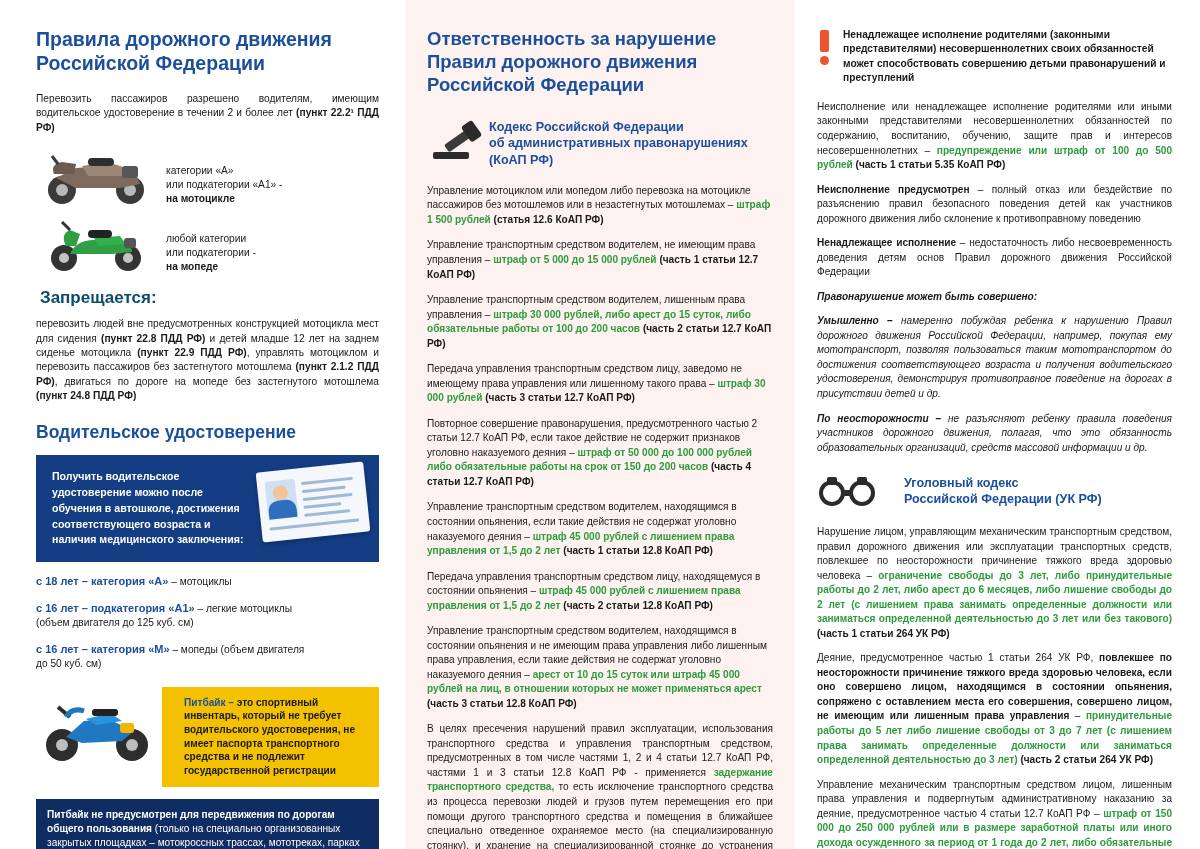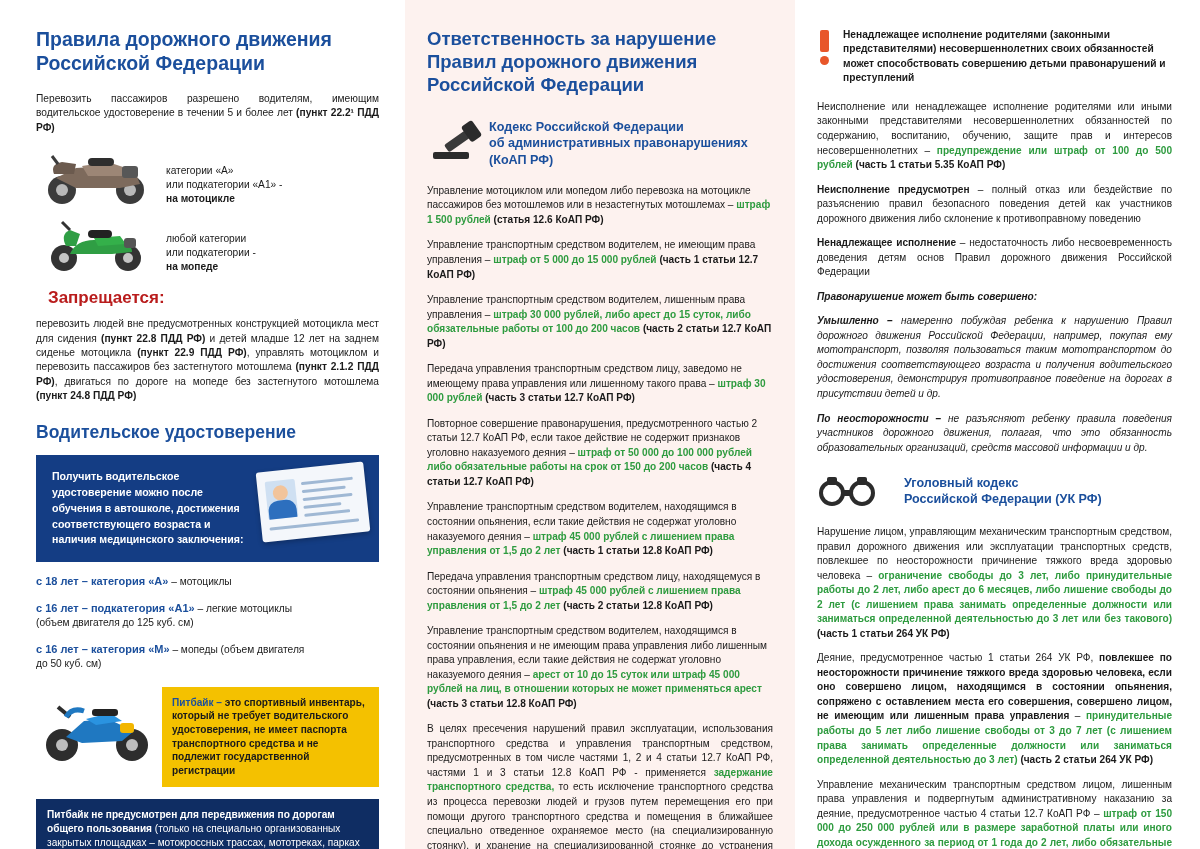--- a/index.html
+++ b/index.html
@@ -76,24 +76,24 @@
     flex: 0 0 120px;
     height: 62px;
     position: relative;
   }
   .vehicle-text {
     font-size: 10.2px;
     line-height: 1.38;
     padding-left: 10px;
   }
   .sec-red {
-    color: #b91c1c;
+    color: #0c4a6e;
     font-size: 17px;
     font-weight: bold;
-    margin: 14px 0 9px 12px;
+    margin: 14px 0 9px 4px;
   }
   .sec-blue {
     color: #1b4f9c;
     font-size: 17.5px;
     font-weight: bold;
     margin: 18px 0 12px 0;
   }
   .blue-box {
     background: #143d84;
     color: #ffffff;
@@ -163,21 +163,21 @@
     display: flex;
     align-items: flex-start;
     margin-top: 16px;
   }
   .pitbike-art { width: 120px; flex: 0 0 120px; height: 78px; position: relative; }
   .pitbike-box {
     background: #f4c100;
     color: #1a1a1a;
     font-size: 10.1px;
     line-height: 1.36;
-    padding: 9px 10px;
+    padding: 9px 22px;
     font-weight: bold;
     margin-left: 6px;
   }
   .dark-strip {
     background: #0f2d63;
     color: #ffffff;
     font-size: 10.1px;
     line-height: 1.4;
     padding: 9px 11px;
     margin-top: 12px;
@@ -232,21 +232,21 @@
 <body>
 
 <div class="page">
 
   <div class="col col-left">
 
     <h1 class="title-blue" style="white-space:pre-line;">Правила дорожного движения
 Российской Федерации</h1>
 
     <p class="p">
-      <span>Перевозить пассажиров разрешено водителям, имеющим водительское удостоверение в течении 5 и более лет</span>
+      <span>Перевозить пассажиров разрешено водителям, имеющим водительское удостоверение в течении 2 и более лет</span>
       <span class="b">(пункт 22.2¹ ПДД РФ)</span>
     </p>
 
     <div class="vehicle-row">
       <div class="vehicle-art">
         <svg width="120" height="62" viewBox="0 0 120 62">
           <ellipse cx="26" cy="46" rx="14" ry="14" fill="#3b3b3b"></ellipse>
           <ellipse cx="26" cy="46" rx="6" ry="6" fill="#b8b8b8"></ellipse>
           <ellipse cx="94" cy="46" rx="14" ry="14" fill="#3b3b3b"></ellipse>
           <ellipse cx="94" cy="46" rx="6" ry="6" fill="#b8b8b8"></ellipse>

